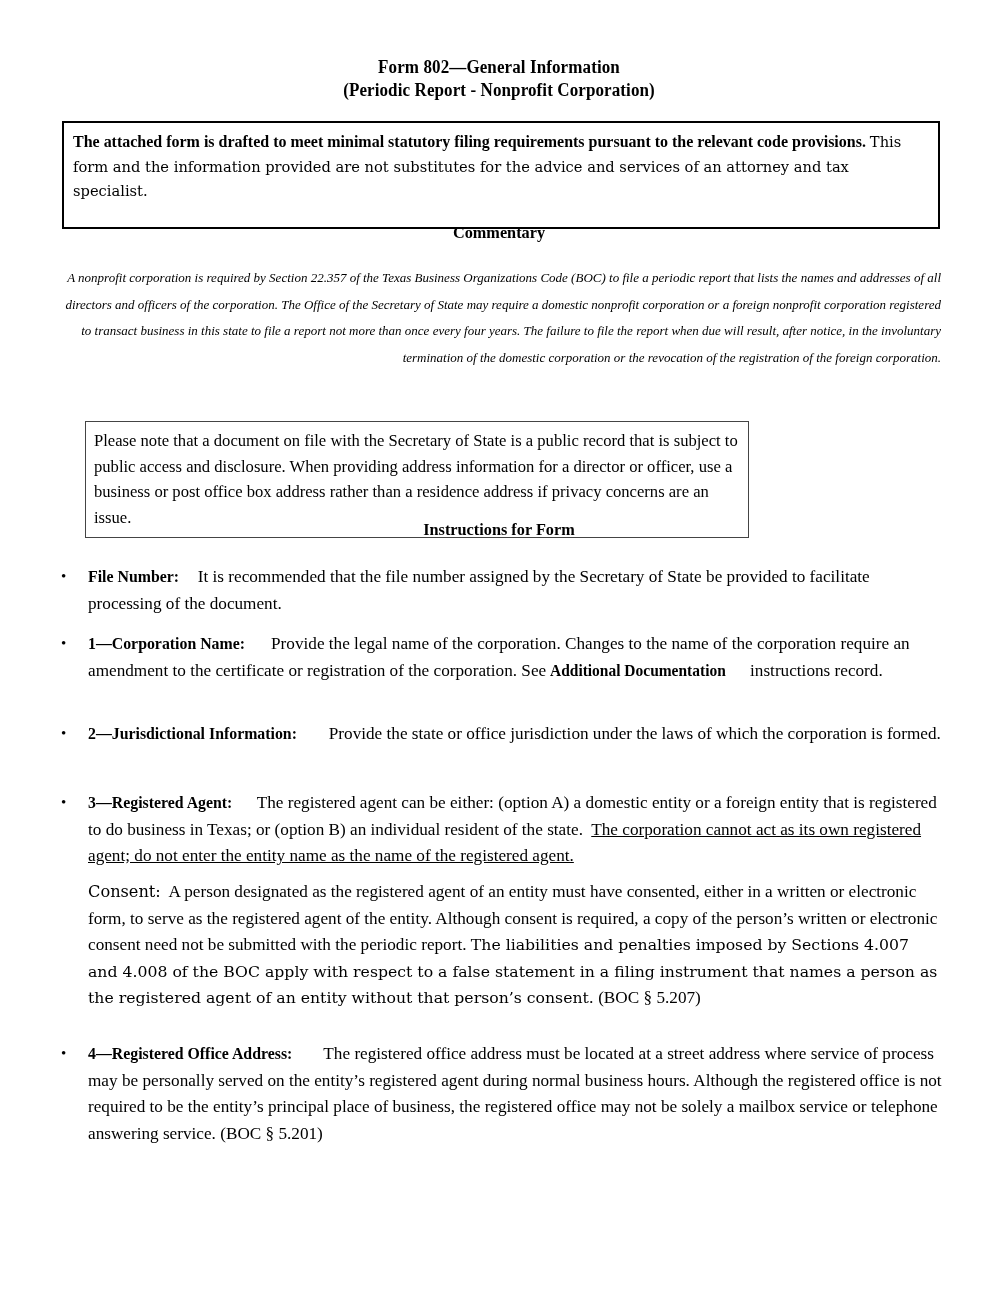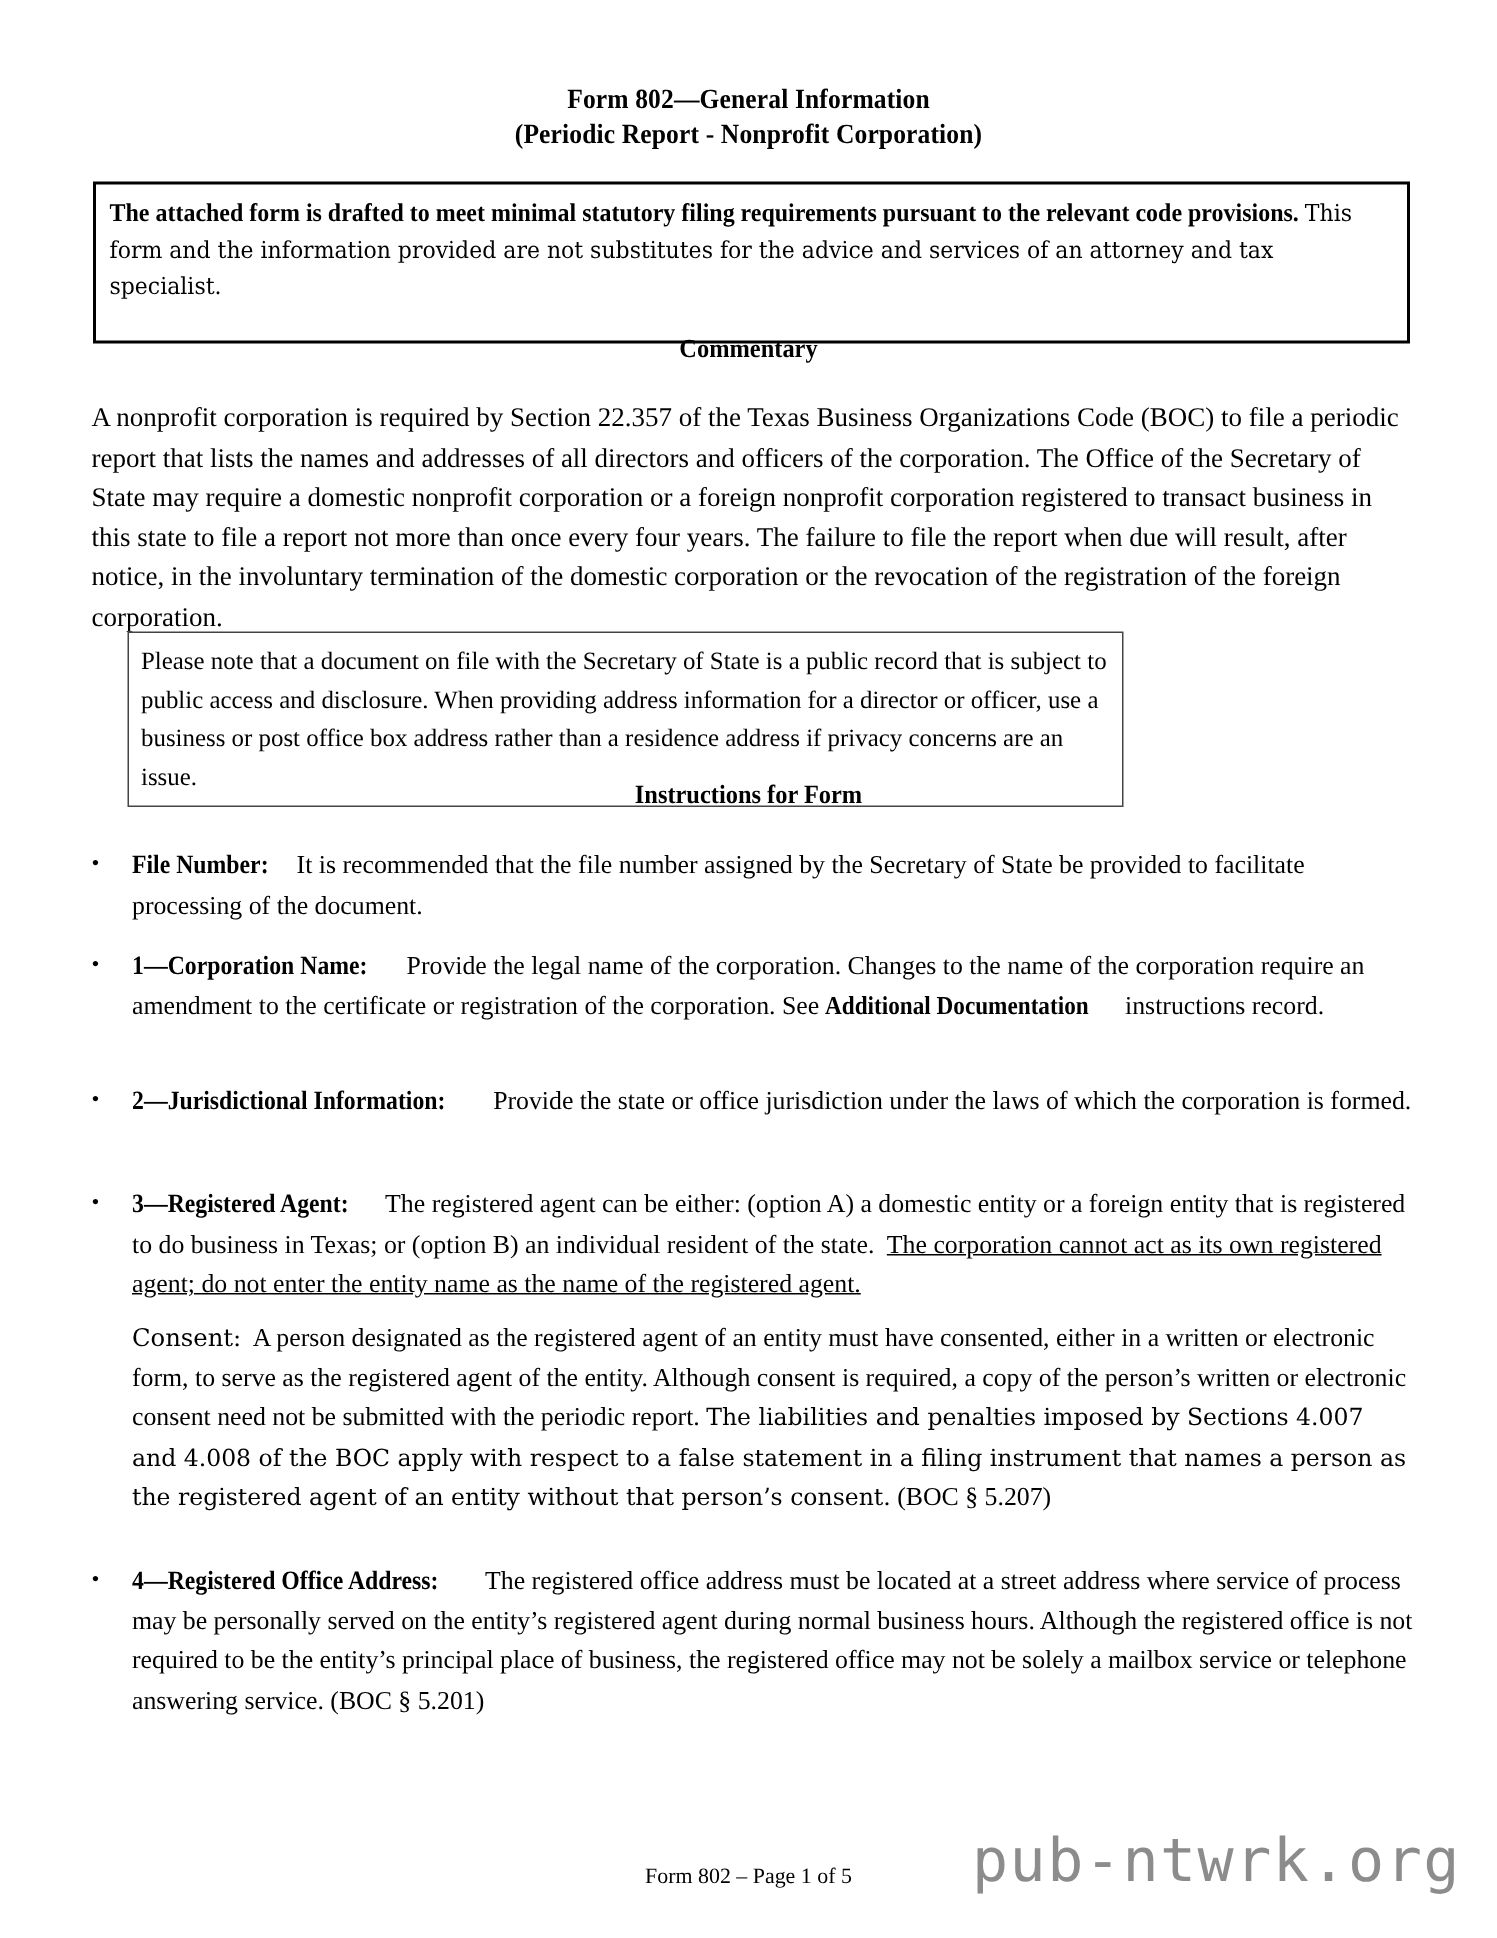--- a/index.html
+++ b/index.html
@@ -78,23 +78,24 @@
     transform-origin: center top;
   }
   #commentary-heading { top: 222px; }
   #instructions-heading { top: 519px; }
 
   
   .body-para {
     position: absolute;
     left: 61px;
     width: 880px;
-    font-size: 18px;
-    line-height: 26.6px;
-    text-align: left;
+    font-size: 13px;
+    line-height: 26.6px;
+    text-align: right;
+    font-style: italic;
   }
   #commentary-para { top: 265px; }
 
   
   .inset-box {
     position: absolute;
     left: 85px;
     top: 421px;
     width: 664px;
     box-sizing: border-box;
@@ -238,16 +239,14 @@
 
   <div class="consent-para">
     <span class="narrow-label">Consent:</span>&nbsp; <span>A person designated as the registered agent of an entity must have consented, either in a written or electronic form, to serve as the registered agent of the entity.  Although consent is required, a copy of the person’s written or electronic consent need not be submitted with the periodic report.</span> <span class="narrow">The liabilities and penalties imposed by Sections 4.007 and 4.008 of the BOC apply with respect to a false statement in a filing instrument that names a person as the registered agent of an entity without that person’s consent.</span> <span>(BOC § 5.207)</span>
   </div>
 
   <div class="bullet-item" id="bullet-reg-office">
     <span class="marker">•</span>
     <span class="content"><span class="lead">4—Registered Office Address:</span>&nbsp; <span>The registered office address must be located at a street address where service of process may be personally served on the entity’s registered agent during normal business hours.  Although the registered office is not required to be the entity’s principal place of business, the registered office may not be solely a mailbox service or telephone answering service.  (BOC § 5.201)</span></span>
   </div>
 
-  <div class="footer">Form 802 – Page 1 of 5</div>
-  <div class="watermark">pub-ntwrk.org</div>
 
 </div>
 
 </body></html>

